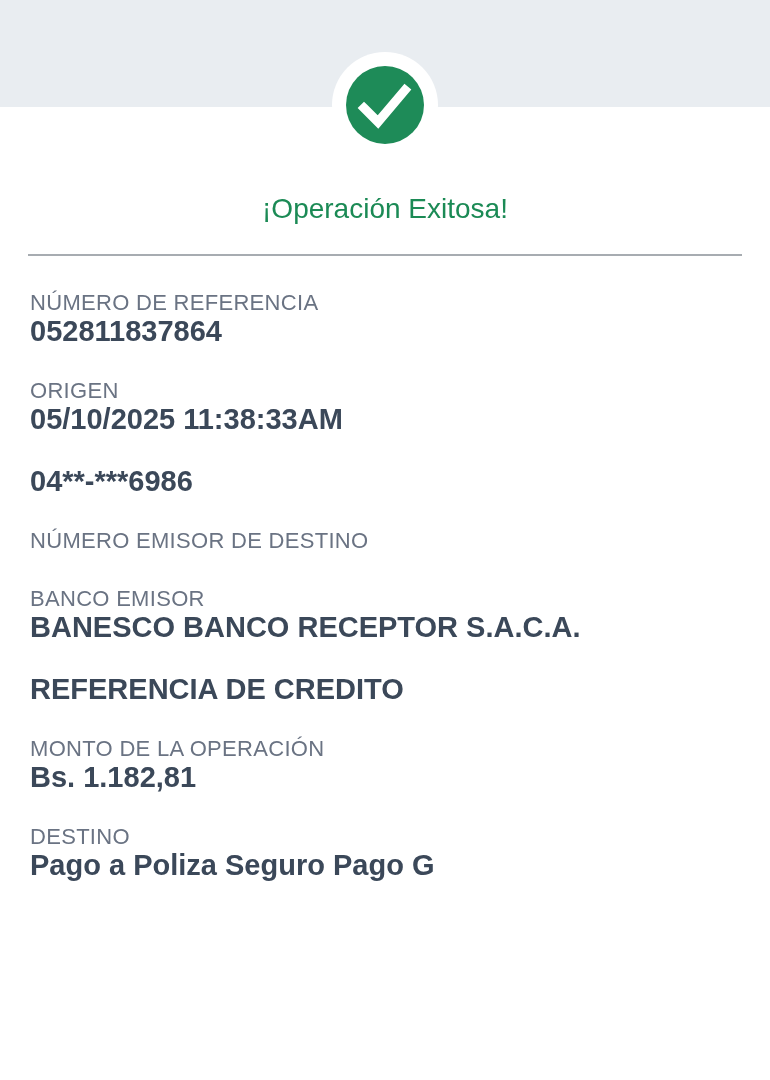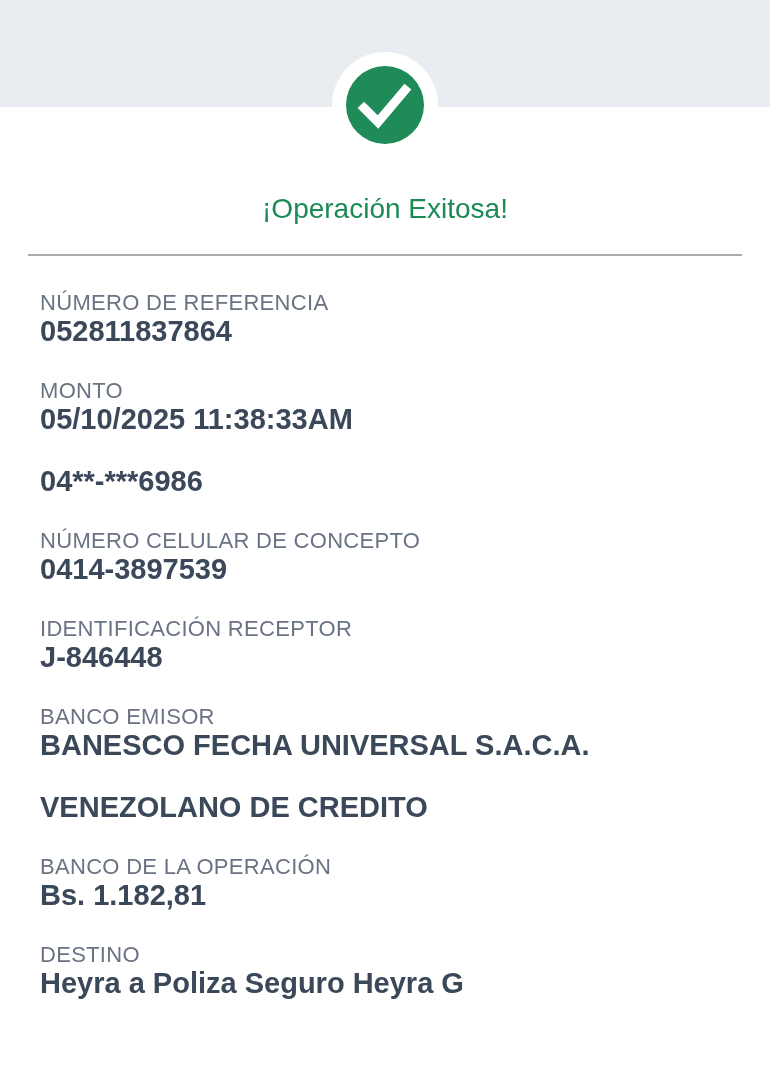--- a/index.html
+++ b/index.html
@@ -59,21 +59,21 @@
     line-height: 34px;
     font-weight: 400;
     color: var(--title-green, #1b8a55);
   }
   .divider {
     margin: 28px 28px 0 28px;
     border: none;
     border-top: 2px solid var(--divider-gray, #a7acb1);
   }
   .receipt-fields {
-    padding: 34px 30px 0 40px;
+    padding: 34px 30px 0 30px;
   }
   .field-row {
     margin-bottom: 32px;
   }
   .field-label {
     font-size: 22px;
     line-height: 26px;
     font-weight: 400;
     letter-spacing: 0.3px;
     color: var(--label-gray, #6a7383);
@@ -104,51 +104,46 @@
 
   <hr class="divider">
 
   <main class="receipt-fields">
   <div class="field-row">
     <div class="field-label">NÚMERO DE REFERENCIA</div>
     <div class="field-value">052811837864</div>
   </div>
 
   <div class="field-row">
-    <div class="field-label">MONTO</div>
+    <div class="field-label">ORIGEN</div>
     <div class="field-value">05/10/2025 11:38:33AM</div>
   </div>
 
   <div class="field-row">
     <div class="field-value">04**-***6986</div>
   </div>
 
   <div class="field-row">
-    <div class="field-label">NÚMERO CELULAR DE CONCEPTO</div>
-    <div class="field-value">0414-3897539</div>
+    <div class="field-label">NÚMERO EMISOR DE DESTINO</div>
+  </div>
+
+
+  <div class="field-row">
+    <div class="field-label">BANCO EMISOR</div>
+    <div class="field-value">BANESCO BANCO RECEPTOR S.A.C.A.</div>
   </div>
 
   <div class="field-row">
-    <div class="field-label">IDENTIFICACIÓN RECEPTOR</div>
-    <div class="field-value">J-846448</div>
+    <div class="field-value">REFERENCIA DE CREDITO</div>
   </div>
 
   <div class="field-row">
-    <div class="field-label">BANCO EMISOR</div>
-    <div class="field-value">BANESCO FECHA UNIVERSAL S.A.C.A.</div>
-  </div>
-
-  <div class="field-row">
-    <div class="field-value">VENEZOLANO DE CREDITO</div>
-  </div>
-
-  <div class="field-row">
-    <div class="field-label">BANCO DE LA OPERACIÓN</div>
+    <div class="field-label">MONTO DE LA OPERACIÓN</div>
     <div class="field-value">Bs. 1.182,81</div>
   </div>
 
   <div class="field-row">
     <div class="field-label">DESTINO</div>
-    <div class="field-value">Heyra a Poliza Seguro Heyra G</div>
+    <div class="field-value">Pago a Poliza Seguro Pago G</div>
   </div>
 </main>
 
 </div>
 
 </body></html>

